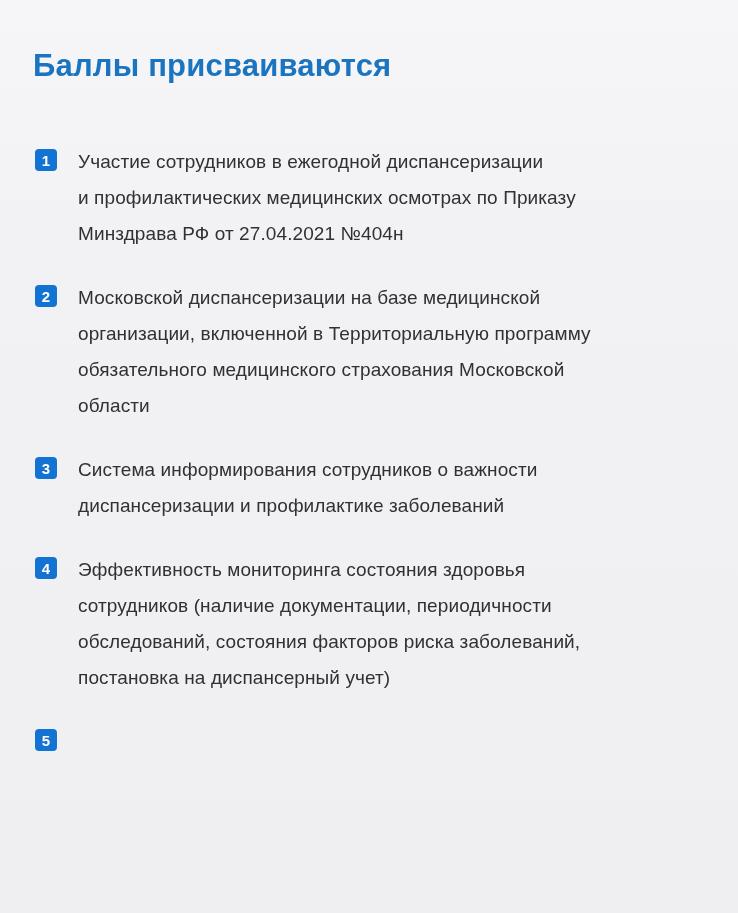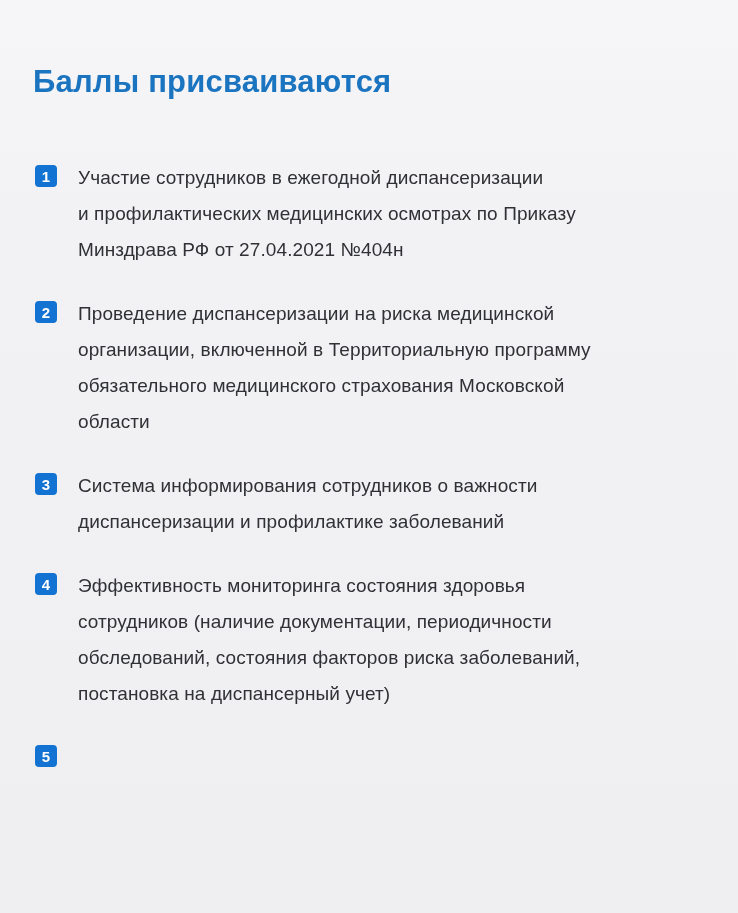--- a/index.html
+++ b/index.html
@@ -10,21 +10,21 @@
     width: 738px;
     height: 913px;
     overflow: hidden;
     background: linear-gradient(180deg, #f6f6f8 0%, #f2f2f4 25%, #efeff1 100%);
     font-family: "Liberation Sans", sans-serif;
   }
   .page {
     box-sizing: border-box;
     width: 738px;
     height: 913px;
-    padding: 62px 28px 0 33px;
+    padding: 46px 28px 0 33px;
   }
   .heading {
     color: #1b74c0;
     font-size: 31px;
     font-weight: 700;
     line-height: 39px;
     letter-spacing: 0.2px;
   }
   .heading-line {
     white-space: nowrap;
@@ -82,21 +82,21 @@
       <div class="item-text">
         <div class="text-line">Участие сотрудников в ежегодной диспансеризации</div>
         <div class="text-line">и профилактических медицинских осмотрах по Приказу</div>
         <div class="text-line">Минздрава РФ от 27.04.2021 №404н</div>
       </div>
     </div>
 
     <div class="score-item">
       <div class="num-badge">2</div>
       <div class="item-text">
-        <div class="text-line">Проведение диспансеризации на риска медицинской</div>
+        <div class="text-line">Московской диспансеризации на базе медицинской</div>
         <div class="text-line">организации, включенной в Территориальную программу</div>
         <div class="text-line">обязательного медицинского страхования Московской</div>
         <div class="text-line">области</div>
       </div>
     </div>
 
     <div class="score-item">
       <div class="num-badge">3</div>
       <div class="item-text">
         <div class="text-line">Система информирования сотрудников о важности</div>

